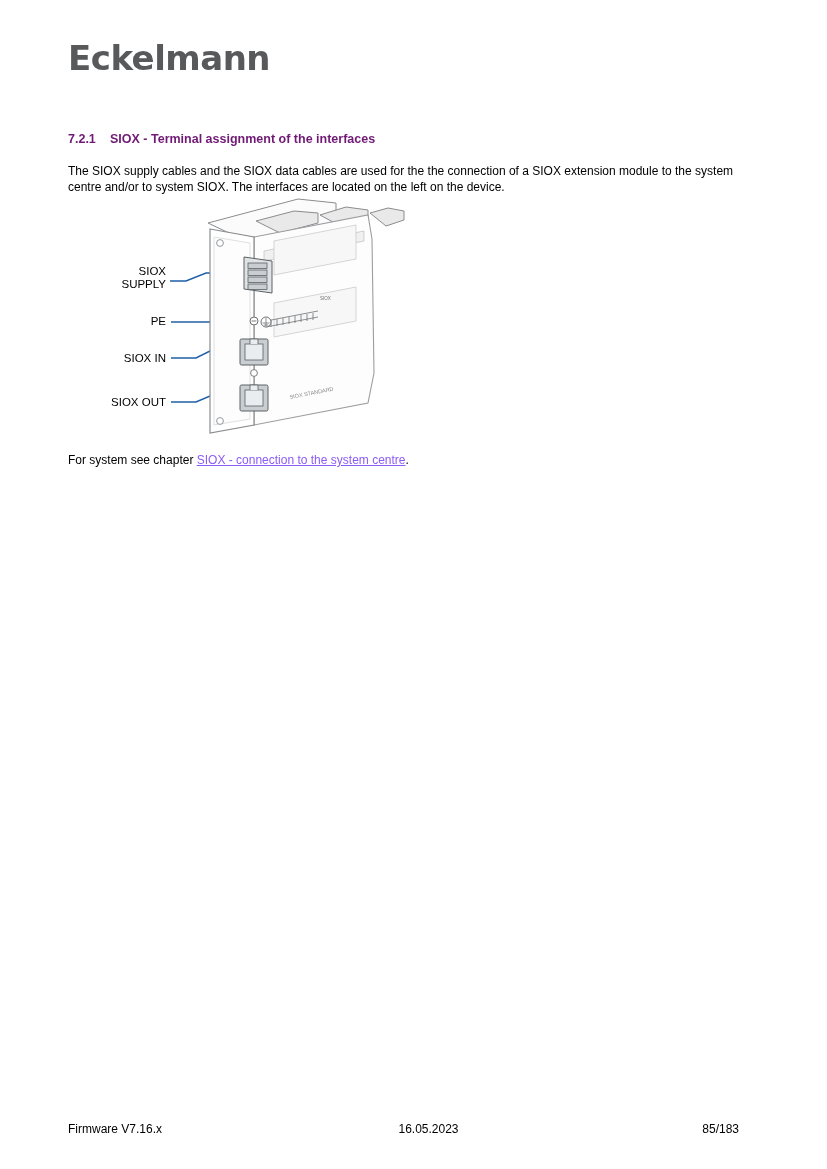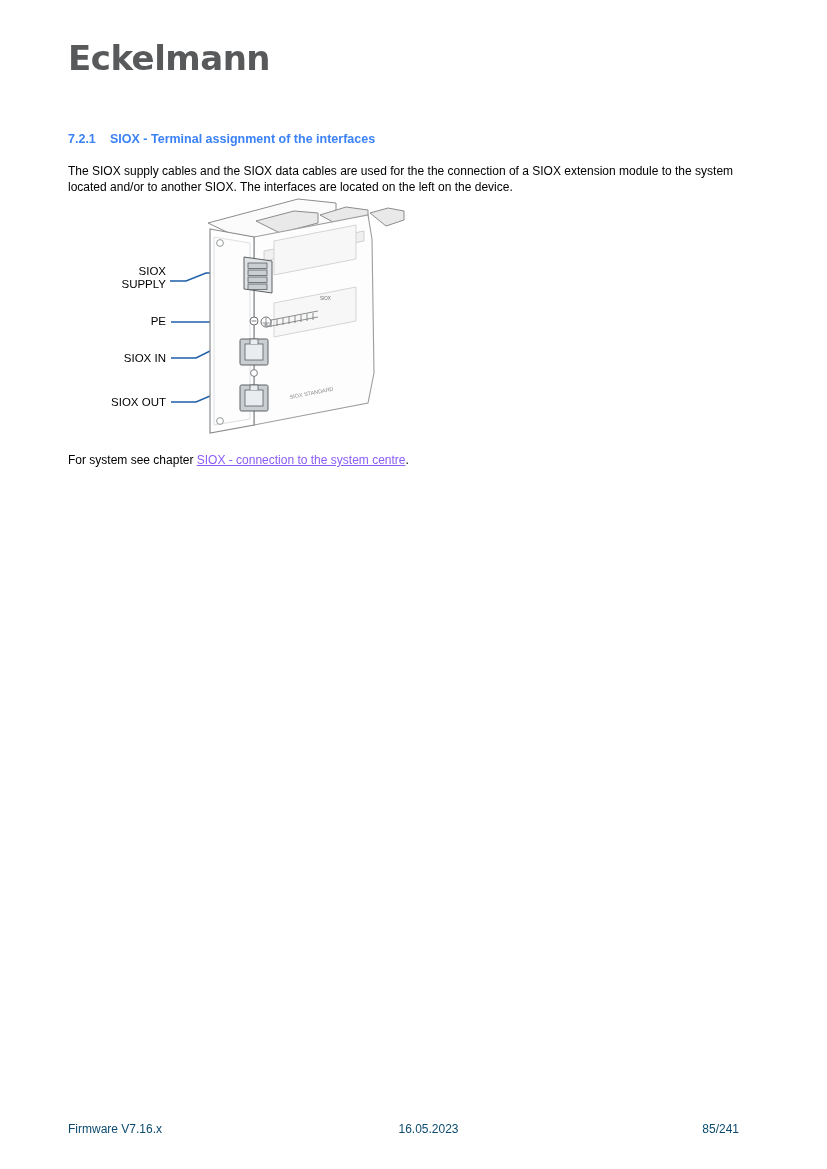--- a/index.html
+++ b/index.html
@@ -31,21 +31,21 @@
     letter-spacing: -0.5px;
     color: #58595b;
     font-family: "DejaVu Sans", sans-serif;
   }
   .heading {
     position: absolute;
     left: 68px;
     top: 132px;
     font-size: 12.5px;
     font-weight: bold;
-    color: #3b82f6;
+    color: #701a75;
     white-space: nowrap;
   }
   .heading .num {
     display: inline-block;
     width: 42px;
   }
   .intro {
     position: absolute;
     left: 68px;
     top: 163px;
@@ -71,21 +71,21 @@
   .link {
     color: #8b5cf6;
   }
   .footer {
     position: absolute;
     left: 0;
     top: 1122px;
     width: 807px;
     height: 20px;
     font-size: 12px;
-    color: #0c4a6e;
+    color: #000000;
     text-decoration: underline;
   }
   .footer .f-left {
     position: absolute;
     left: 68px;
     top: 0;
   }
   .footer .f-center {
     position: absolute;
     left: 15px;
@@ -109,21 +109,21 @@
 <body>
 
 <div class="page">
 
   <div class="logo">Eckelmann</div>
 
   <div class="heading">
     <span class="num">7.2.1</span><span>SIOX - Terminal assignment of the interfaces</span>
   </div>
 
-  <div class="intro">The SIOX supply cables and the SIOX data cables are used for the the connection of a SIOX extension module to the system located and/or to another SIOX. The interfaces are located on the left on the device.</div>
+  <div class="intro">The SIOX supply cables and the SIOX data cables are used for the the connection of a SIOX extension module to the system centre and/or to system SIOX. The interfaces are located on the left on the device.</div>
 
   <div class="figure">
     <svg width="340" height="245" viewBox="0 0 340 245">
 
       <text class="lbl" x="98" y="82" text-anchor="end">SIOX</text>
       <text class="lbl" x="98" y="95" text-anchor="end">SUPPLY</text>
       <text class="lbl" x="98" y="132" text-anchor="end">PE</text>
       <text class="lbl" x="98" y="169" text-anchor="end">SIOX IN</text>
       <text class="lbl" x="98" y="213" text-anchor="end">SIOX OUT</text>
 
@@ -209,16 +209,16 @@
     </svg>
   </div>
 
   <div class="detail-line">
     <span>For system see chapter </span><a class="link" href="#">SIOX - connection to the system centre</a><span>.</span>
   </div>
 
   <div class="footer">
     <span class="f-left">Firmware V7.16.x</span>
     <span class="f-center">16.05.2023</span>
-    <span class="f-right">85/241</span>
+    <span class="f-right">85/183</span>
   </div>
 
 </div>
 
 </body></html>

